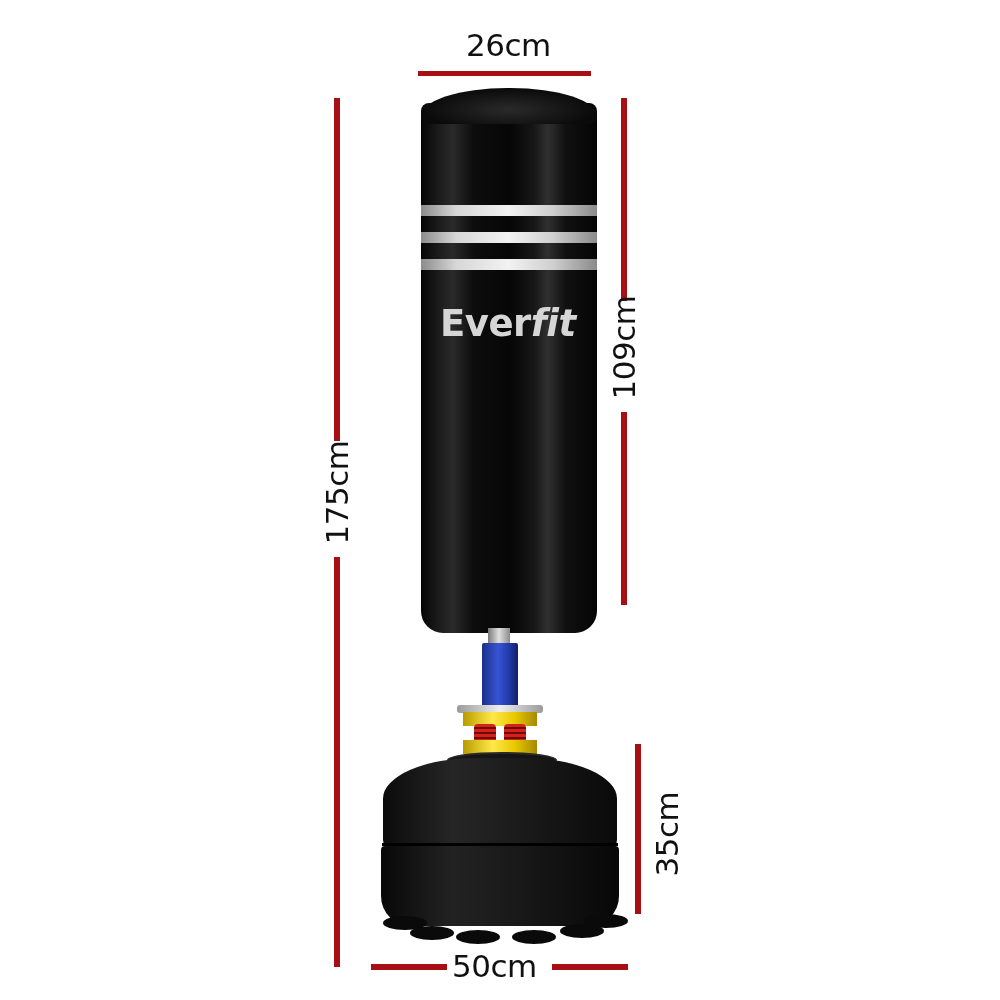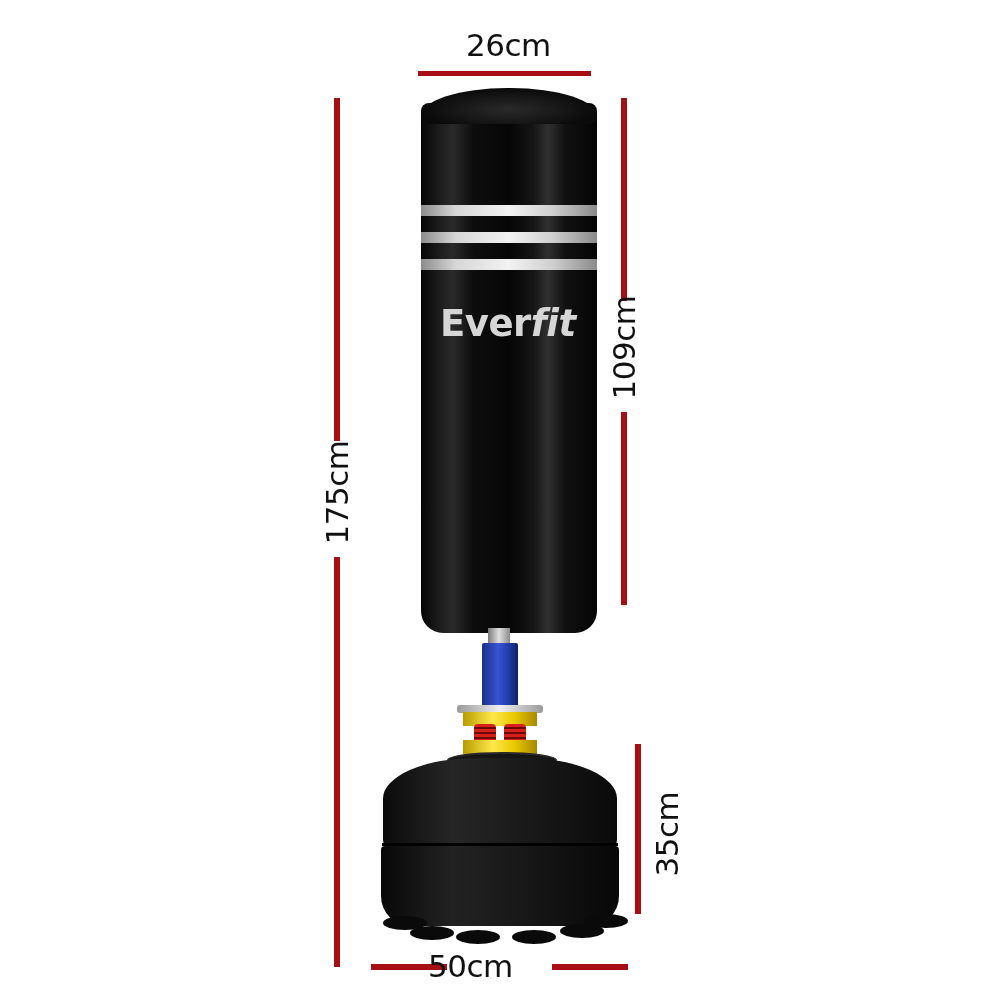--- a/index.html
+++ b/index.html
@@ -74,14 +74,14 @@
 <div class="redline" style="left:334px;top:557px;width:6px;height:410px"></div>
 
 <div class="redline" style="left:621px;top:98px;width:6px;height:203px"></div>
 <div class="dim-label vert" style="left:576px;top:336px;width:96px;text-align:center">109cm</div>
 <div class="redline" style="left:621px;top:412px;width:6px;height:193px"></div>
 
 <div class="redline" style="left:635px;top:744px;width:6px;height:170px"></div>
 <div class="dim-label vert" style="left:626px;top:820px;width:82px;text-align:center">35cm</div>
 
 <div class="redline" style="left:371px;top:964px;width:76px;height:6px"></div>
-<div class="dim-label" style="left:428px;top:951px">50cm</div>
+<div class="dim-label" style="left:452px;top:951px">50cm</div>
 <div class="redline" style="left:552px;top:964px;width:76px;height:6px"></div>
 
 </body></html>

